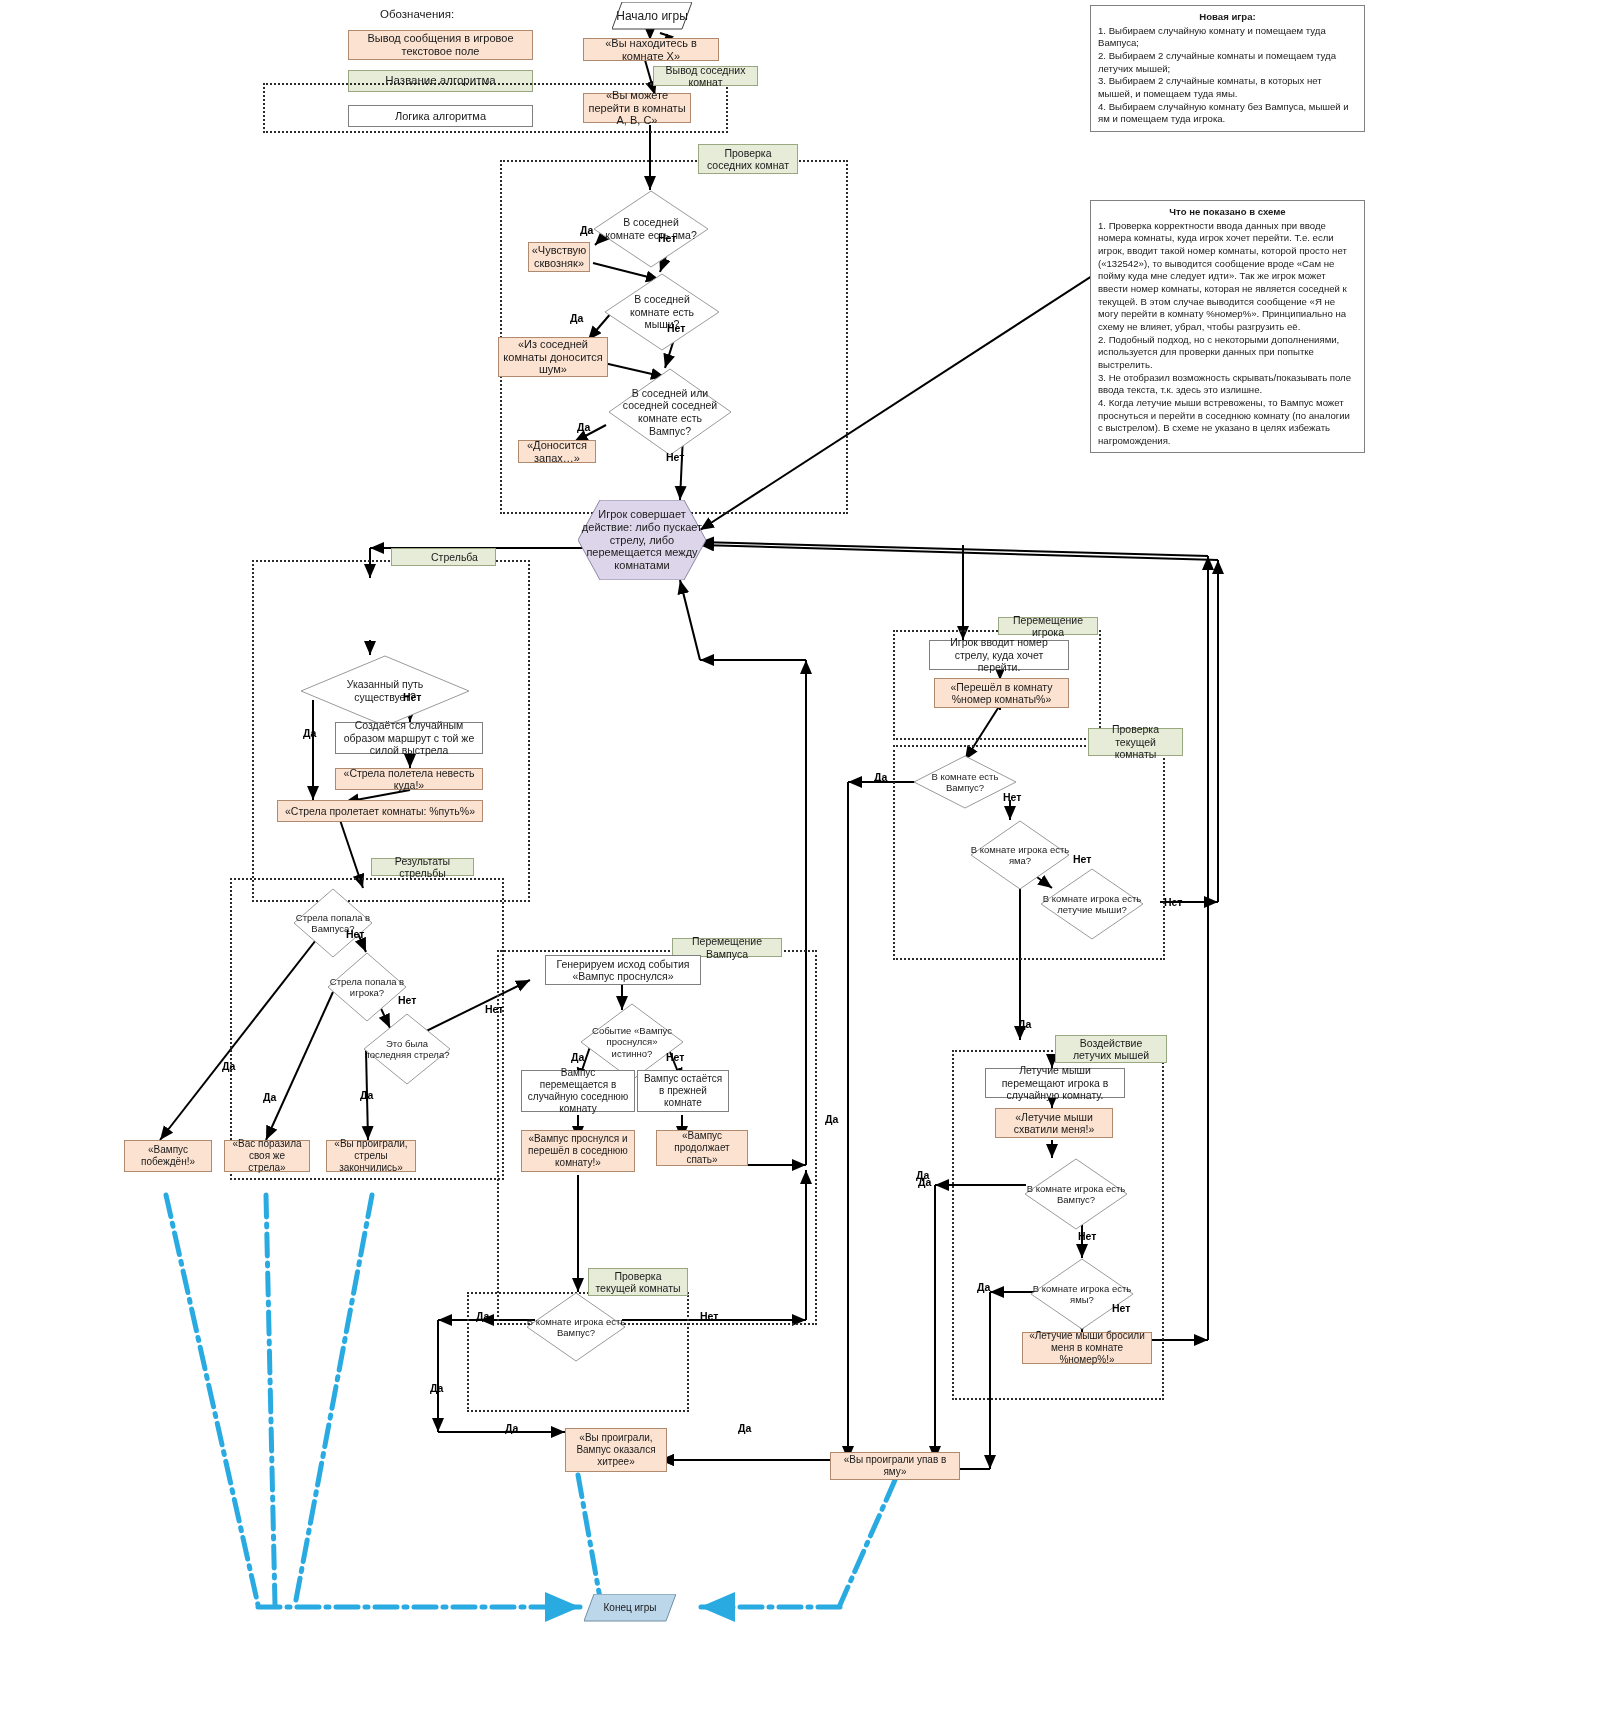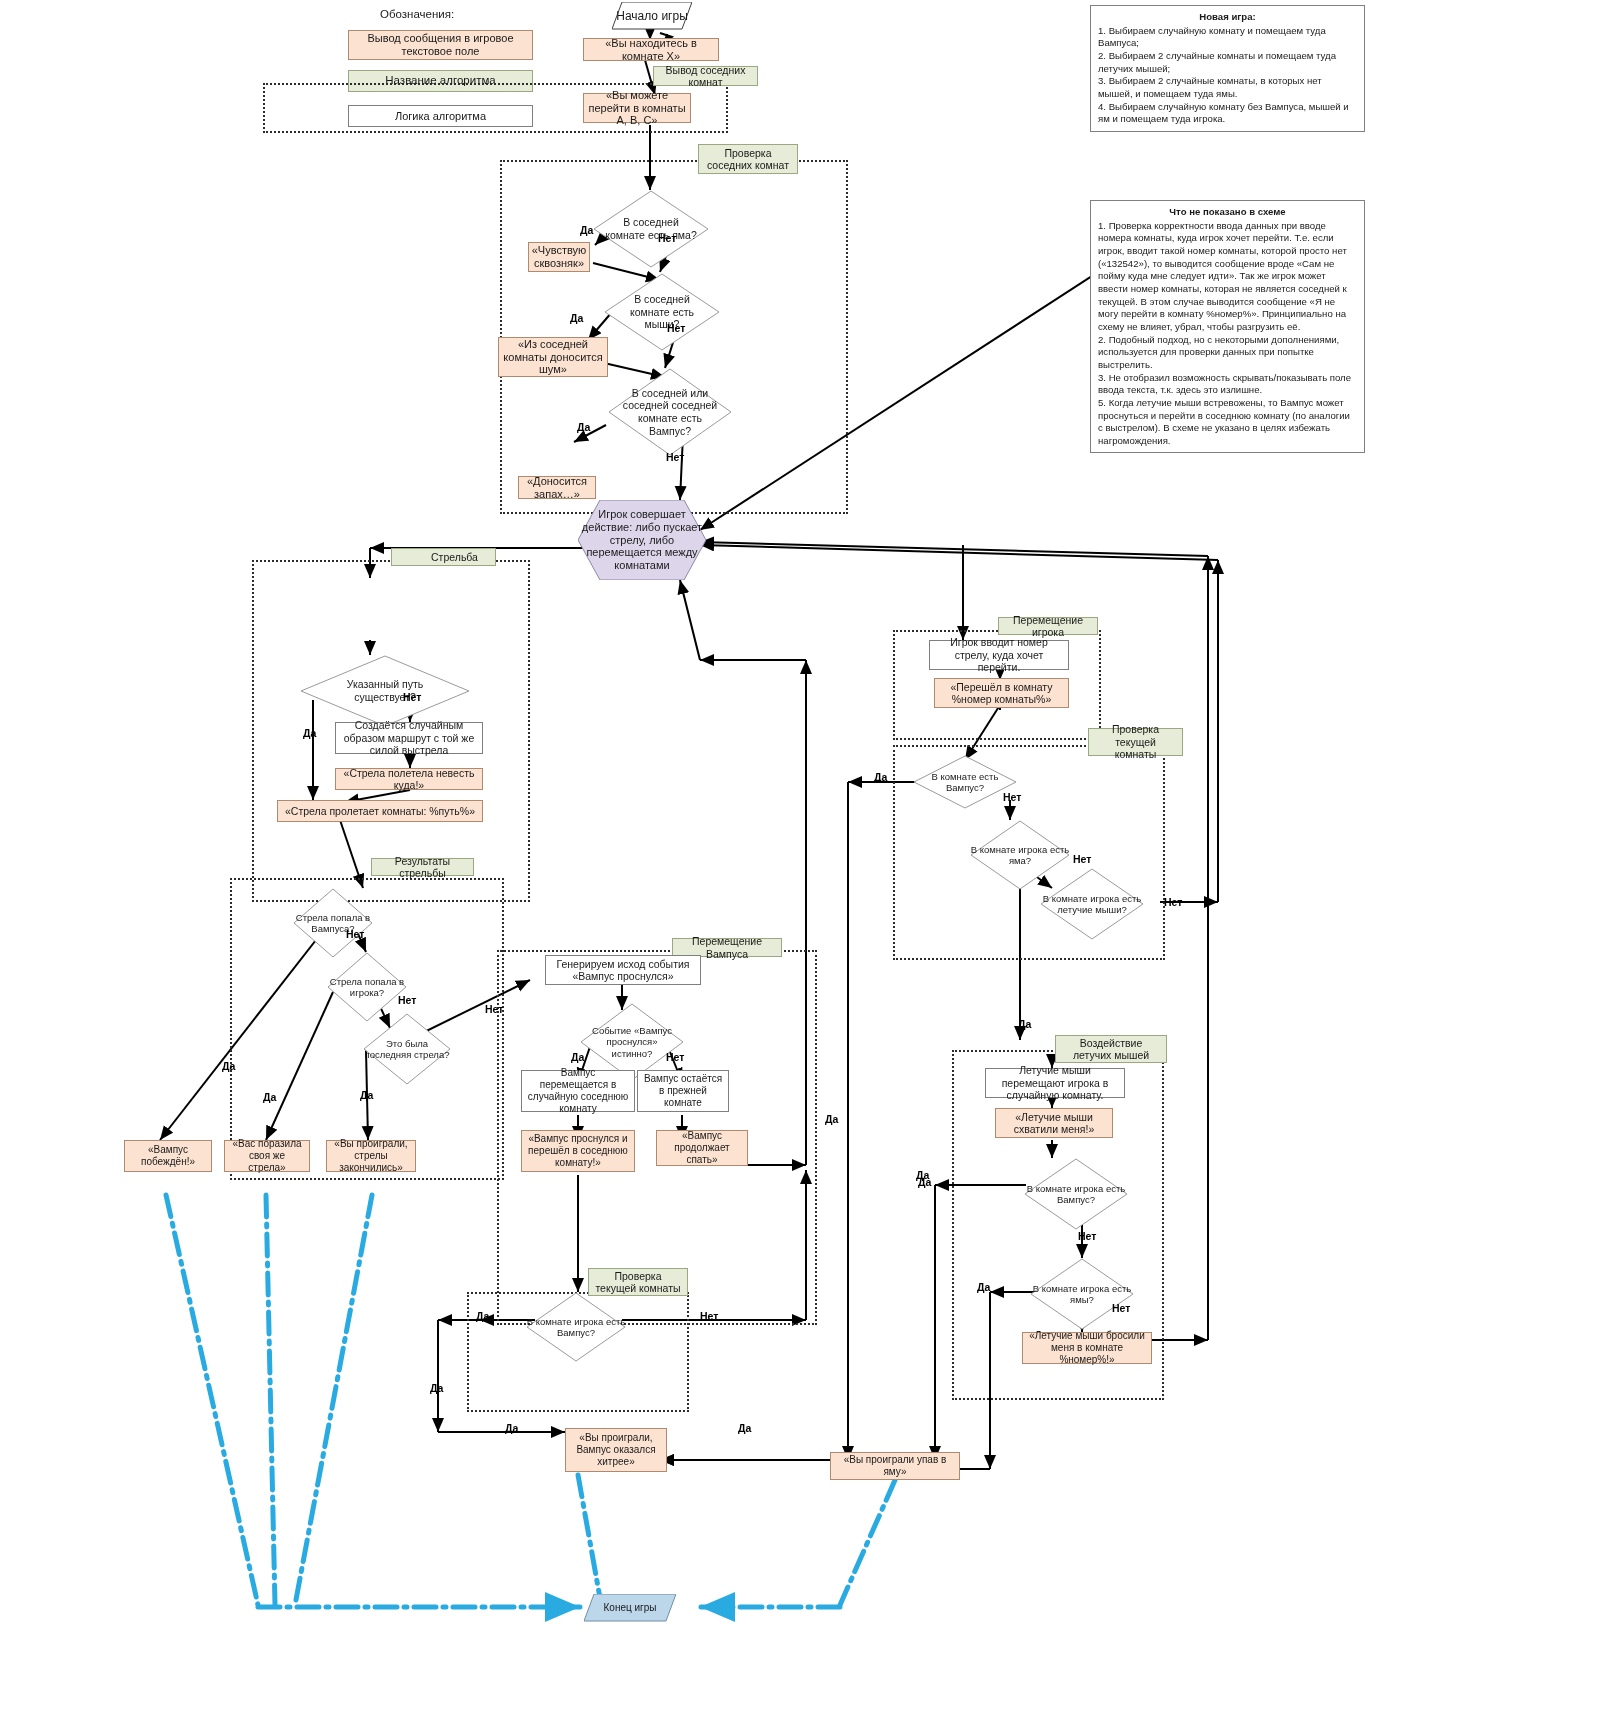--- a/index.html
+++ b/index.html
@@ -130,21 +130,21 @@
     <span>2. Выбираем 2 случайные комнаты и помещаем туда  летучих мышей;</span><br>
     <span>3. Выбираем 2 случайные комнаты, в которых нет мышей, и помещаем туда ямы.</span><br>
     <span>4. Выбираем случайную комнату без Вампуса, мышей и ям и помещаем туда игрока.</span>
   </div>
 
   <div class="infobox" style="left:1090px;top:200px;width:275px;">
     <span class="hd">Что не показано в схеме</span>
     <span>1. Проверка корректности ввода данных при вводе номера комнаты, куда игрок хочет перейти. Т.е. если игрок, вводит такой номер комнаты, которой просто нет («132542»), то выводится сообщение вроде «Сам не пойму куда мне следует идти». Так же игрок может ввести номер комнаты, которая не является соседней к текущей. В этом случае выводится сообщение «Я не могу перейти в комнату %номер%».  Принципиально на схему не влияет, убрал, чтобы разгрузить её.</span><br>
     <span>2. Подобный подход, но с некоторыми дополнениями, используется для проверки данных при попытке выстрелить.</span><br>
     <span>3. Не отобразил возможность скрывать/показывать поле ввода текста, т.к. здесь это излишне.</span><br>
-    <span>5. Когда летучие мыши встревожены, то Вампус может проснуться и перейти в соседнюю комнату (по аналогии с выстрелом). В схеме не указано в целях избежать нагромождения.</span>
+    <span>4. Когда летучие мыши встревожены, то Вампус может проснуться и перейти в соседнюю комнату (по аналогии с выстрелом). В схеме не указано в целях избежать нагромождения.</span>
   </div>
 
   <div class="grp" style="left:263px;top:83px;width:465px;height:50px;"></div>
   <div class="grp" style="left:500px;top:160px;width:348px;height:354px;"></div>
   <div class="grp" style="left:252px;top:560px;width:278px;height:342px;"></div>
   <div class="grp" style="left:230px;top:878px;width:274px;height:302px;"></div>
   <div class="grp" style="left:497px;top:950px;width:320px;height:375px;"></div>
   <div class="grp" style="left:893px;top:630px;width:208px;height:110px;"></div>
   <div class="grp" style="left:893px;top:745px;width:272px;height:215px;"></div>
   <div class="grp" style="left:952px;top:1050px;width:212px;height:350px;"></div>
@@ -177,21 +177,21 @@
   <svg style="position:absolute;left:604px;top:273px;width:116px;height:78px;">
     <polygon points="58,1 115,39 58,77 1,39" fill="#fff" stroke="#9a9a9a" stroke-width="1"></polygon>
   </svg>
   <div class="diamond-label" style="left:616px;top:275px;width:92px;height:74px;">В соседней комнате есть мыши?</div>
   <div class="node msg" style="left:498px;top:337px;width:110px;height:40px;">«Из соседней комнаты доносится шум»</div>
 
   <svg style="position:absolute;left:608px;top:368px;width:124px;height:88px;">
     <polygon points="62,1 123,44 62,87 1,44" fill="#fff" stroke="#9a9a9a" stroke-width="1"></polygon>
   </svg>
   <div class="diamond-label" style="left:618px;top:370px;width:104px;height:84px;">В соседней или соседней соседней комнате есть Вампус?</div>
-  <div class="node msg" style="left:518px;top:440px;width:78px;height:23px;margin-top:36px;">«Доносится запах…»</div>
+  <div class="node msg" style="left:518px;top:440px;width:78px;height:23px;">«Доносится запах…»</div>
 
   <svg class="hexwrap" style="left:578px;top:500px;width:128px;height:80px;">
     <polygon points="22,0 106,0 128,40 106,80 22,80 0,40" fill="#ddd6ea" stroke="#8f86a6" stroke-width="1"></polygon>
   </svg>
   <div class="node hex" style="left:578px;top:500px;width:128px;height:80px;background:transparent;">Игрок совершает действие: либо пускает стрелу, либо перемещается между комнатами</div>
 
 
   <svg style="position:absolute;left:300px;top:655px;width:170px;height:72px;">
     <polygon points="85,1 169,36 85,71 1,36" fill="#fff" stroke="#9a9a9a" stroke-width="1"></polygon>
   </svg>

